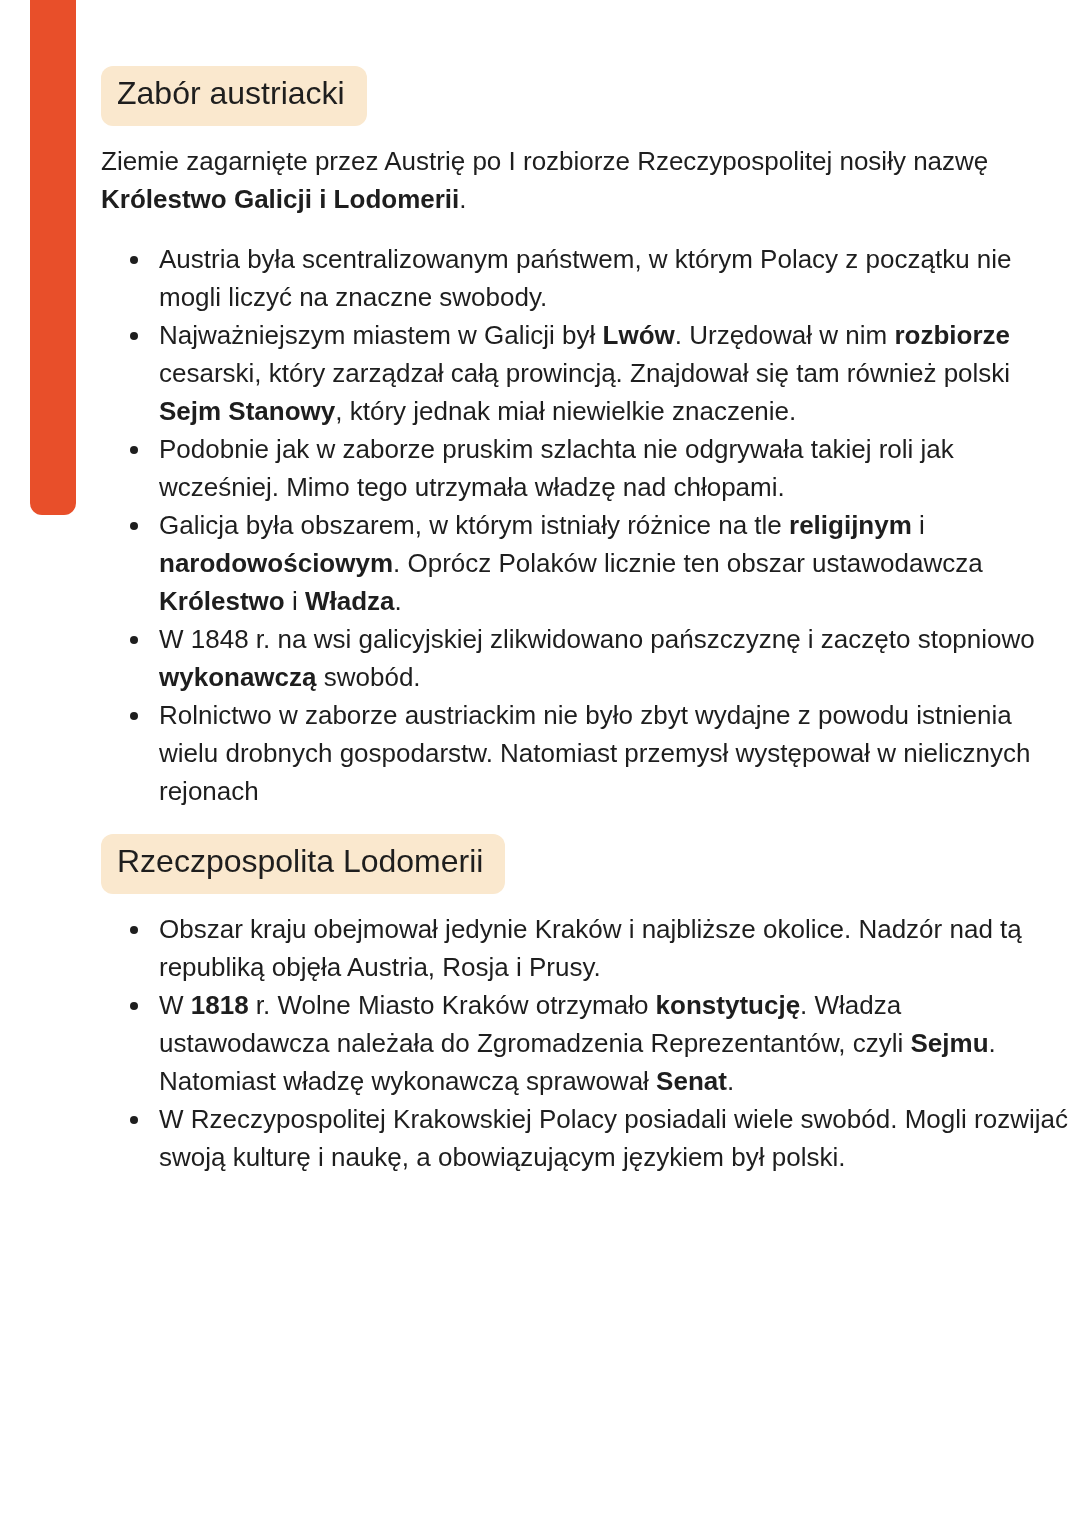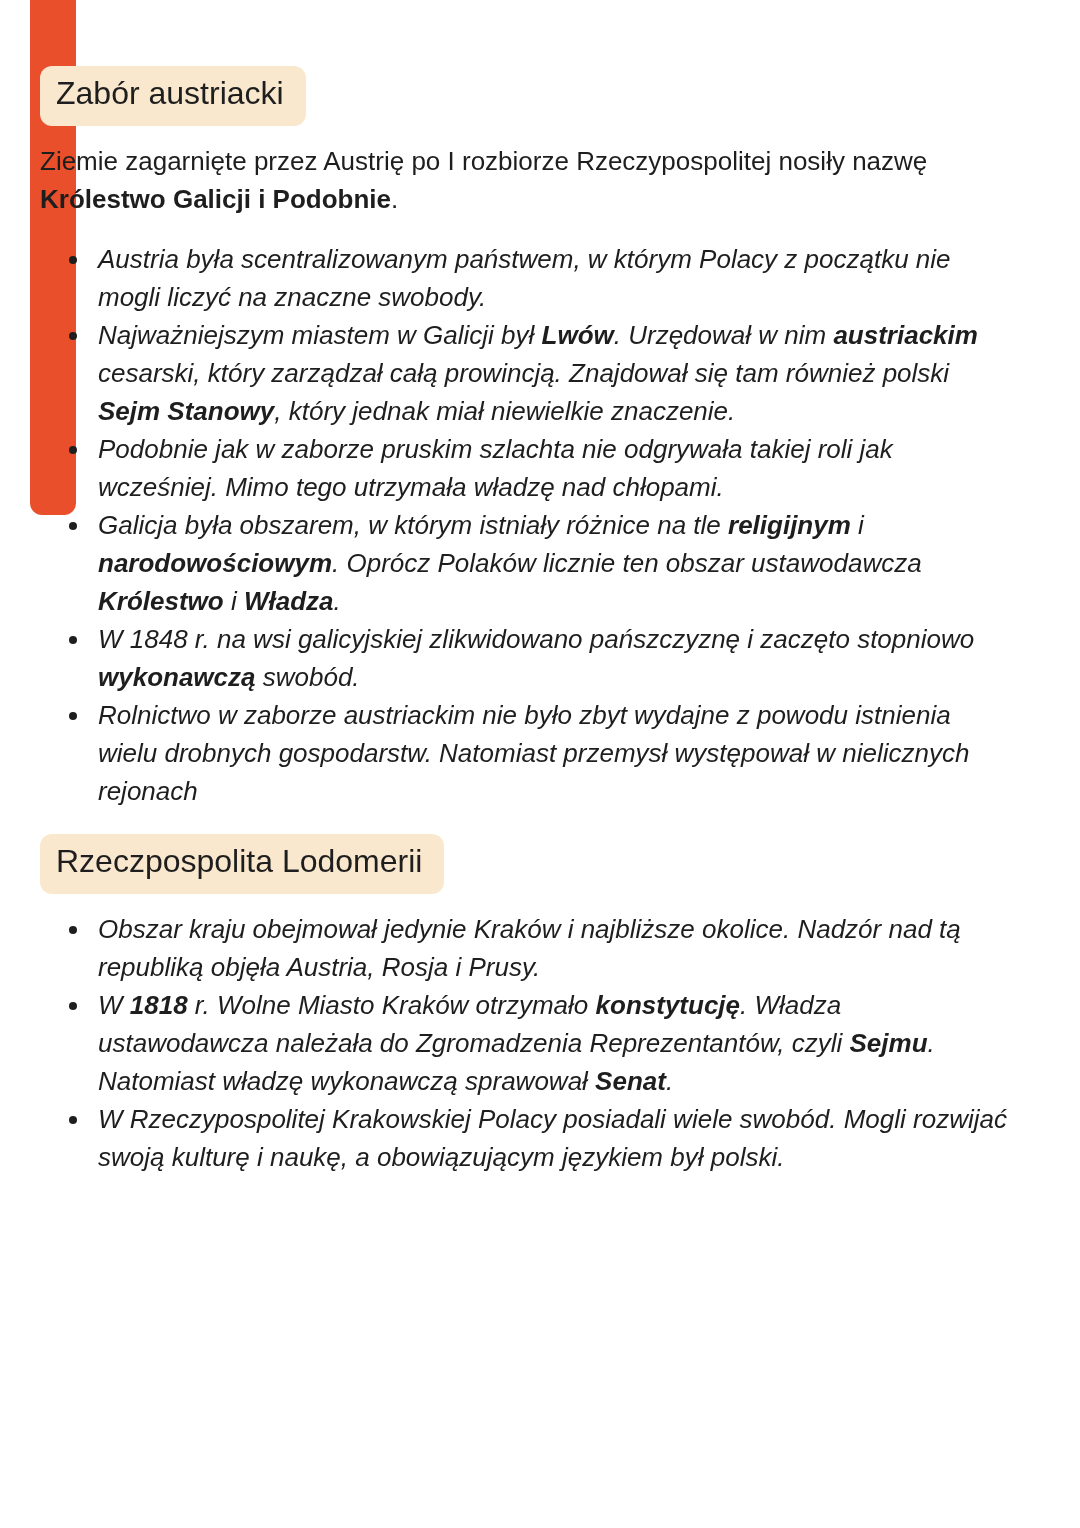--- a/index.html
+++ b/index.html
@@ -19,21 +19,21 @@
     position: absolute;
     left: 30px;
     top: 0;
     width: 46px;
     height: 515px;
     background: var(--accent-bar, #e84f2a);
     border-radius: 0 0 12px 12px;
   }
   .content {
     position: relative;
-    padding: 66px 0 0 40px;
+    padding: 66px 0 0 101px;
     width: 970px;
     box-sizing: content-box;
   }
   section { margin: 0; }
   h2.heading {
     margin: 0 0 16px 0;
     font-size: 32px;
     font-weight: 400;
     line-height: 1.18;
   }
@@ -48,43 +48,42 @@
     max-width: 920px;
     font-size: 26px;
     line-height: 38px;
   }
   ul.bullets {
     margin: 0 0 24px 0;
     padding: 0 0 0 52px;
     list-style: disc;
     font-size: 26px;
     line-height: 38px;
-    font-style: italic;
   }
   ul.bullets li {
     padding-left: 6px;
     max-width: 912px;
   }
   b { font-weight: 700; }
 </style>
 </head>
 <body>
 
 <div class="page">
   <div class="accent-bar"></div>
   <main class="content">
 
     <section>
       <h2 class="heading">
         <span class="hl">Zabór austriacki</span>
       </h2>
-      <p class="intro"><span>Ziemie zagarnięte przez Austrię po I rozbiorze Rzeczypospolitej nosiły nazwę </span><b>Królestwo Galicji i Podobnie</b><span>.</span></p>
+      <p class="intro"><span>Ziemie zagarnięte przez Austrię po I rozbiorze Rzeczypospolitej nosiły nazwę </span><b>Królestwo Galicji i Lodomerii</b><span>.</span></p>
       <ul class="bullets">
           <li><span>Austria była scentralizowanym państwem, w którym Polacy z początku nie mogli liczyć na znaczne swobody.</span></li>
-          <li><span>Najważniejszym miastem w Galicji był </span><b>Lwów</b><span>. Urzędował w nim </span><b>austriackim</b><span> cesarski, który zarządzał całą prowincją. Znajdował się tam również polski </span><b>Sejm Stanowy</b><span>, który jednak miał niewielkie znaczenie.</span></li>
+          <li><span>Najważniejszym miastem w Galicji był </span><b>Lwów</b><span>. Urzędował w nim </span><b>rozbiorze</b><span> cesarski, który zarządzał całą prowincją. Znajdował się tam również polski </span><b>Sejm Stanowy</b><span>, który jednak miał niewielkie znaczenie.</span></li>
           <li><span>Podobnie jak w zaborze pruskim szlachta nie odgrywała takiej roli jak wcześniej. Mimo tego utrzymała władzę nad chłopami.</span></li>
           <li><span>Galicja była obszarem, w którym istniały różnice na tle </span><b>religijnym</b><span> i </span><b>narodowościowym</b><span>. Oprócz Polaków licznie ten obszar ustawodawcza </span><b>Królestwo</b><span> i </span><b>Władza</b><span>.</span></li>
           <li><span>W 1848 r. na wsi galicyjskiej zlikwidowano pańszczyznę i zaczęto stopniowo </span><b>wykonawczą</b><span> swobód.</span></li>
           <li><span>Rolnictwo w zaborze austriackim nie było zbyt wydajne z powodu istnienia wielu drobnych gospodarstw. Natomiast przemysł występował w nielicznych rejonach</span></li>
         </ul>
     </section>
 
     <section>
       <h2 class="heading">
         <span class="hl">Rzeczpospolita Lodomerii</span>

